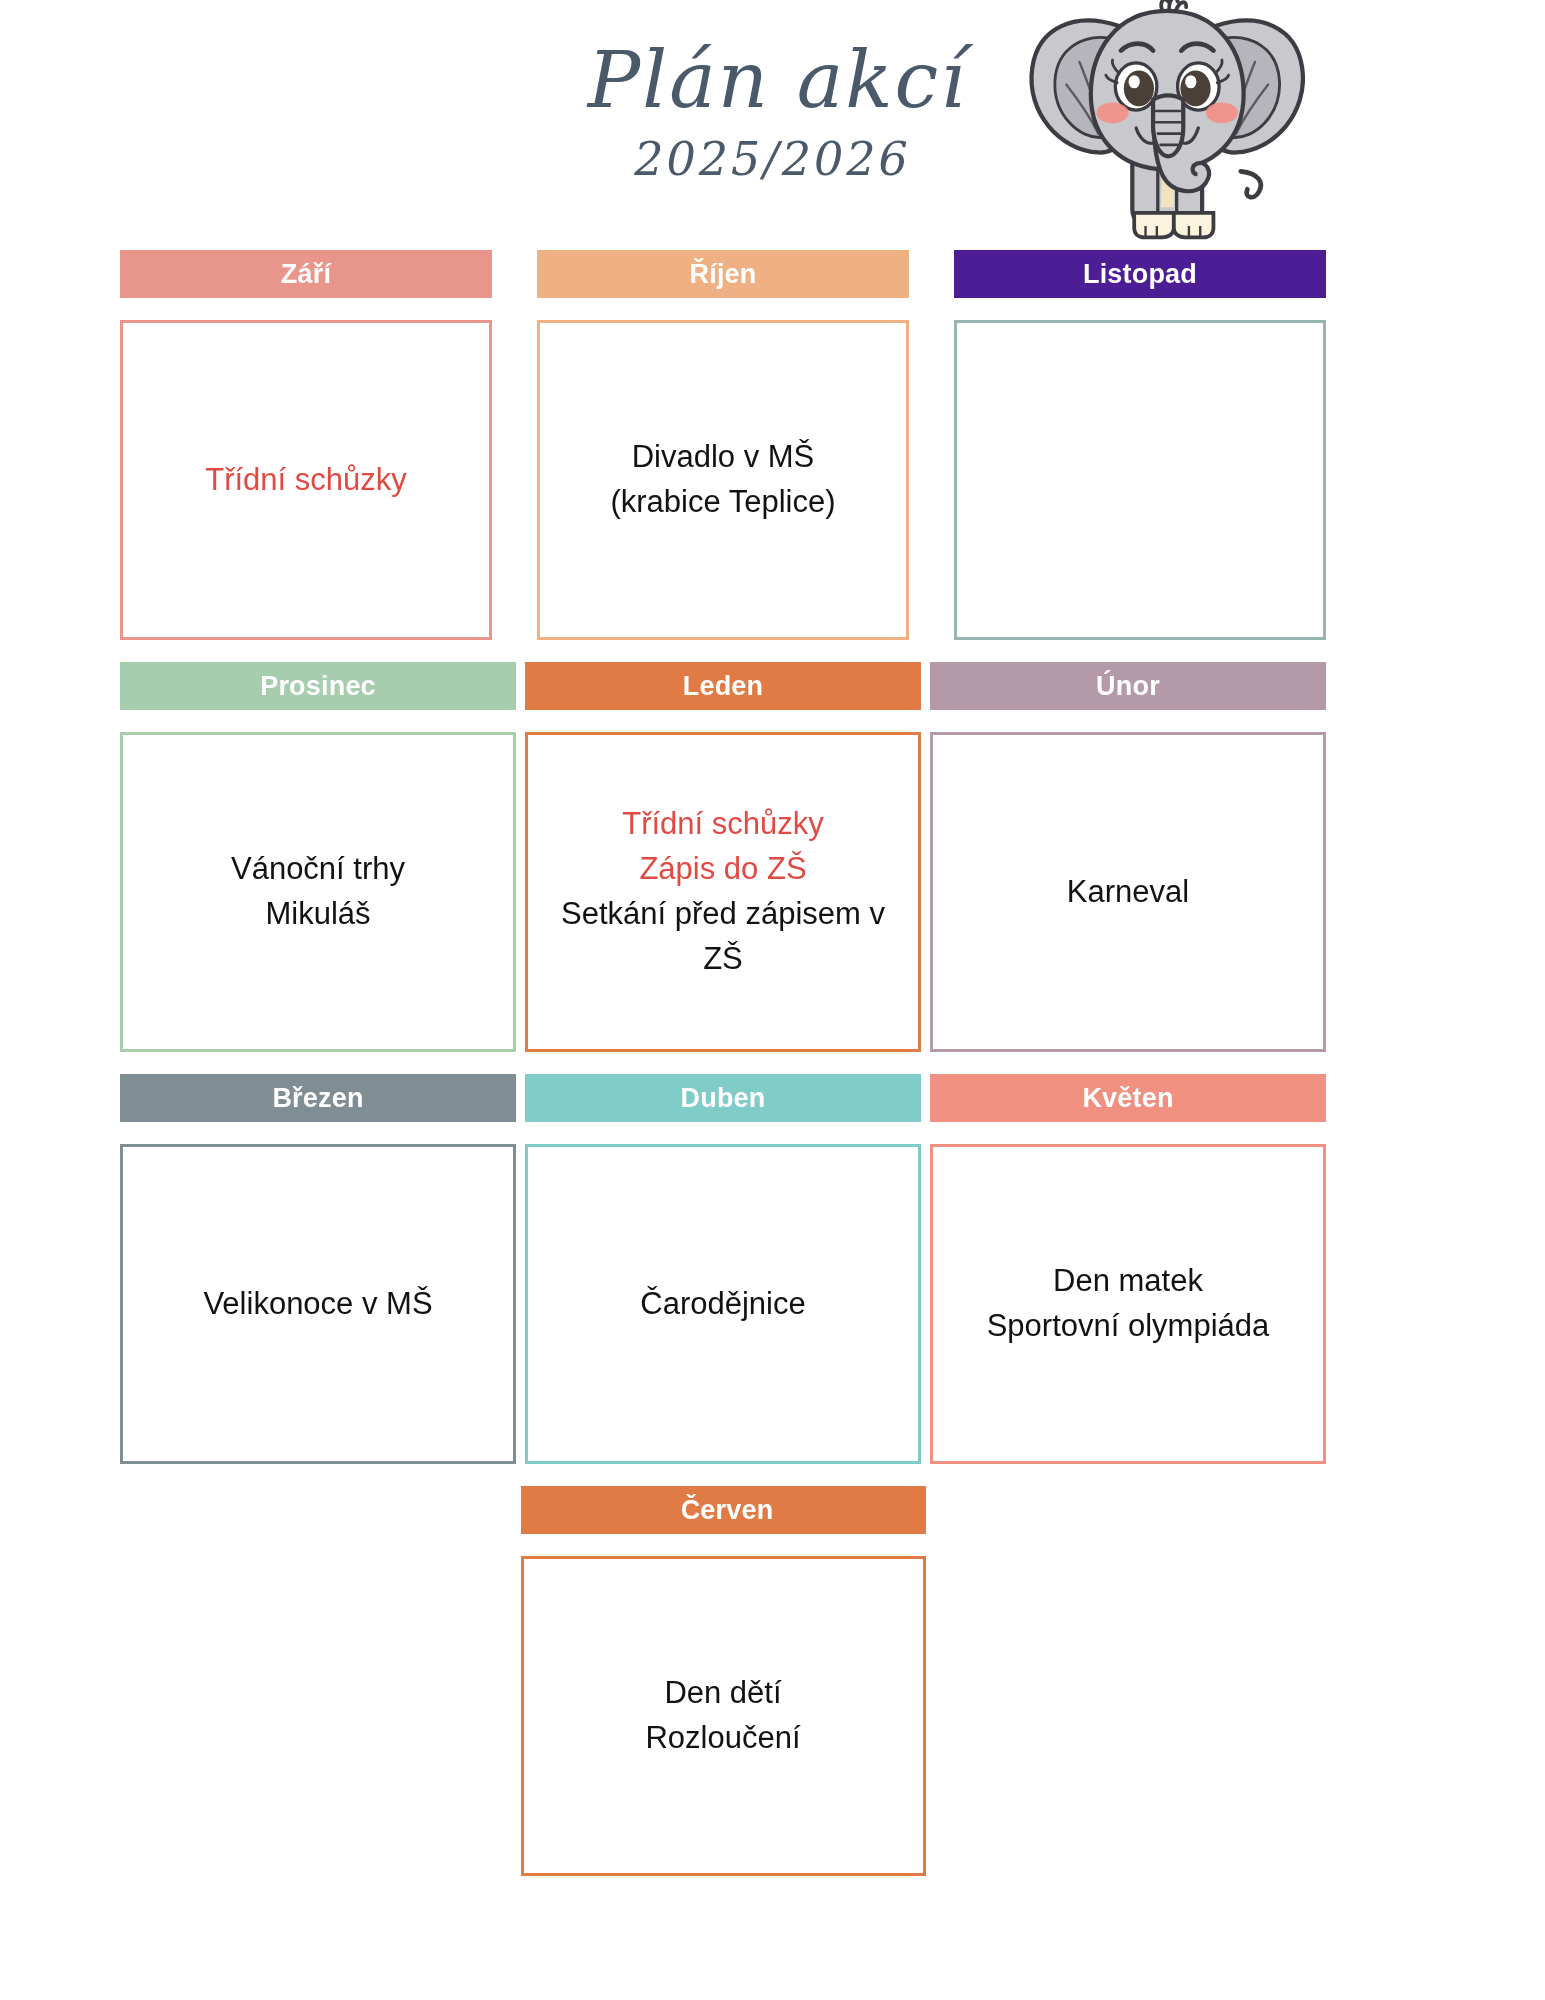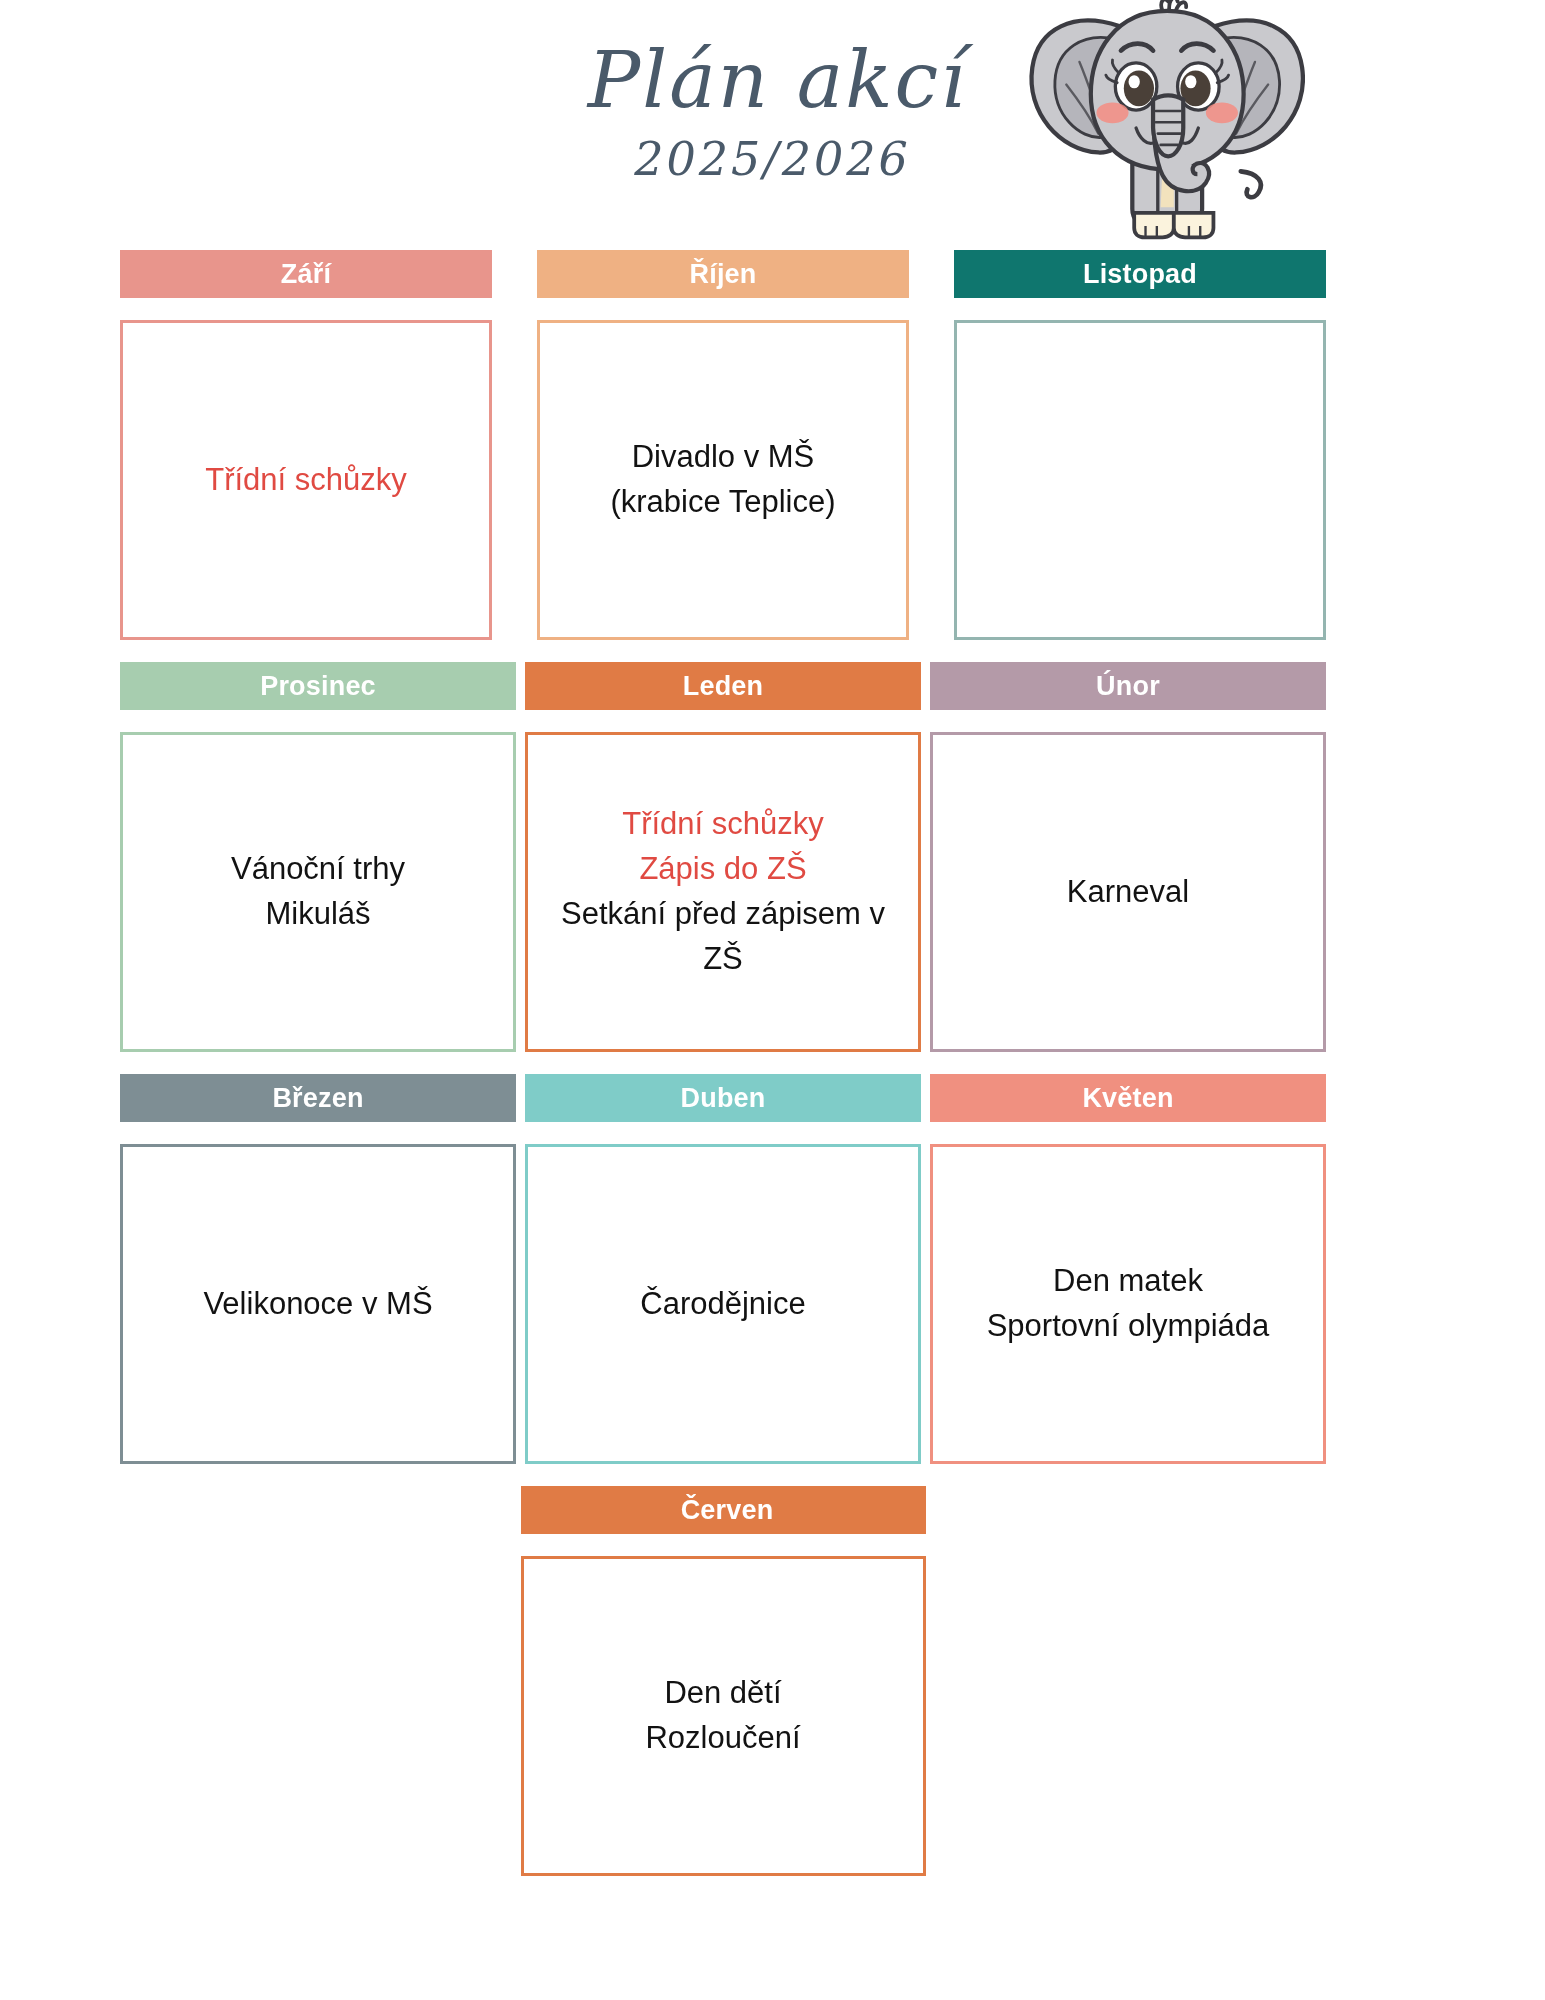--- a/index.html
+++ b/index.html
@@ -194,21 +194,21 @@
       <div class="month-card">
         <div class="month-header" style="background: rgb(239, 177, 131);">Říjen</div>
         <div class="month-box" style="border-color: rgb(239, 177, 131);">
           <div class="events">
             <span class="event-line">Divadlo v MŠ</span>
             <span class="event-line">(krabice Teplice)</span>
           </div>
         </div>
       </div>
       <div class="month-card">
-        <div class="month-header" style="background: #0f766e;">Listopad</div>
+        <div class="month-header" style="background: #4c1d95;">Listopad</div>
         <div class="month-box" style="border-color: rgb(148, 181, 176);">
           <div class="events"></div>
         </div>
       </div>
     </div>
     <div class="month-row row-gap">
       <div class="month-card">
         <div class="month-header" style="background: rgb(167, 205, 175);">Prosinec</div>
         <div class="month-box" style="border-color: rgb(167, 205, 175);">
           <div class="events">

